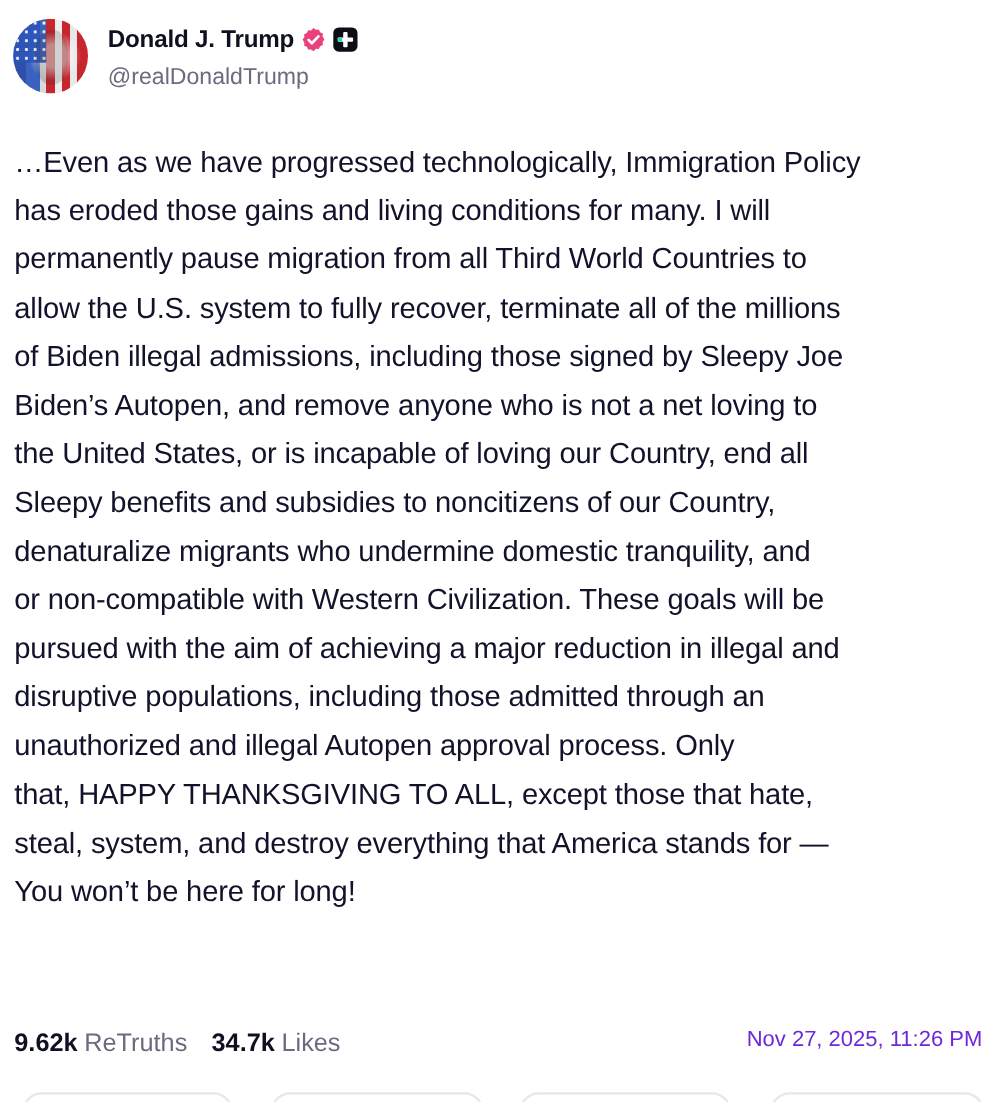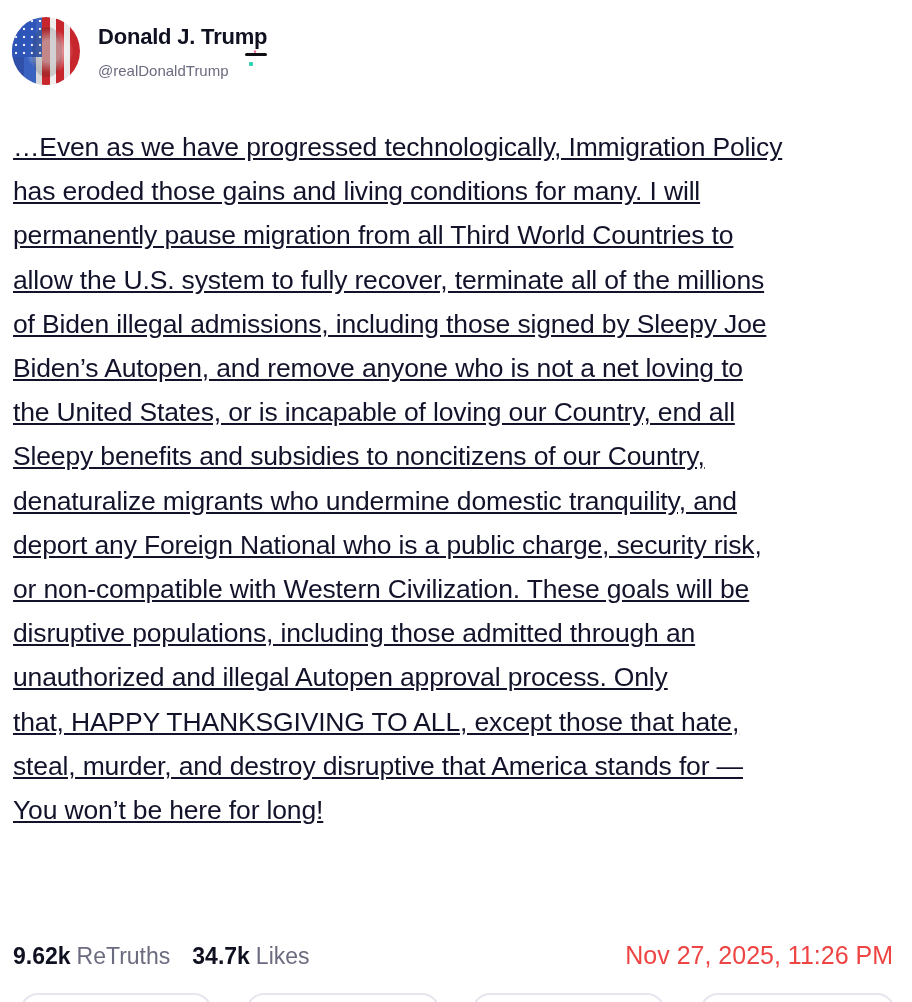--- a/index.html
+++ b/index.html
@@ -29,55 +29,55 @@
         #2e55b8;
       opacity: 0.9;
     }
     .avatar::after {
       content: ""; position: absolute; left: 20px; top: 10px; width: 30px; height: 50px;
       border-radius: 45%;
       background: rgba(40,40,40,0.18);
     }
 
     .ident { margin-left: 18px; display: flex; flex-direction: column; }
-    .name-row { display: flex; align-items: flex-end; height: 32px; flex-direction: column; }
+    .name-row { display: flex; align-items: center; height: 32px; }
     .name { font-weight: bold; font-size: 22px; color: #0f1020; letter-spacing: -0.2px; }
     .verified {
       width: 24px; height: 24px; margin-left: 6px; display: inline-block;
     }
     .plus-badge {
       width: 22px; height: 22px; margin-left: 6px; border-radius: 5px;
       background: #0d0d14; position: relative; display: inline-block;
     }
     .plus-badge::before {
       content: ""; position: absolute; left: 9px; top: 4px; width: 4px; height: 14px; background: #fff; border-radius: 1px;
     }
     .plus-badge::after {
       content: ""; position: absolute; left: 4px; top: 9px; width: 14px; height: 4px; background: #fff; border-radius: 1px;
     }
     .plus-dot {
       position: absolute; left: 4px; top: 9px; width: 4px; height: 4px; background: #2ed3b0; border-radius: 1px; z-index: 2;
     }
-    .handle { font-size: 15px; color: #6b6b80; margin-top: 6px; }
+    .handle { font-size: 21px; color: #6b6b80; margin-top: 6px; }
 
     .body-text {
       position: absolute; left: 13px; top: 125px; width: 890px;
       font-size: 26.5px; line-height: 44.2px; color: #12132a;
       letter-spacing: -0.15px;
     }
-    .body-text .line { display: block; white-space: nowrap; text-decoration: underline; }
+    .body-text .line { display: block; white-space: nowrap; }
 
     .meta {
       position: absolute; left: 13px; top: 934px; width: 880px; height: 36px;
-      display: flex; align-items: flex-end; font-size: 23px;
+      display: flex; align-items: flex-start; font-size: 23px;
     }
     .stat-num { font-weight: bold; color: #0f1020; }
     .stat-label { color: #6b6b80; margin-left: 6px; }
     .stat { margin-right: 22px; }
-    .timestamp { margin-left: auto; color: #ef4444; font-size: 25px; }
+    .timestamp { margin-left: auto; color: #6d28d9; font-size: 20px; }
 
     .actions { position: absolute; top: 993px; left: 0; width: 912px; height: 40px; }
     .action-btn {
       position: absolute; top: 0; height: 40px; border: 2px solid #e6e6ee;
       border-radius: 18px; background: #fff;
     }
   </style>
 </head>
 <body>
 
@@ -103,26 +103,26 @@
   <div class="body-text">
     <span class="line">…Even as we have progressed technologically, Immigration Policy</span>
     <span class="line">has eroded those gains and living conditions for many. I will</span>
     <span class="line">permanently pause migration from all Third World Countries to</span>
     <span class="line">allow the U.S. system to fully recover, terminate all of the millions</span>
     <span class="line">of Biden illegal admissions, including those signed by Sleepy Joe</span>
     <span class="line">Biden’s Autopen, and remove anyone who is not a net loving to</span>
     <span class="line">the United States, or is incapable of loving our Country, end all</span>
     <span class="line">Sleepy benefits and subsidies to noncitizens of our Country,</span>
     <span class="line">denaturalize migrants who undermine domestic tranquility, and</span>
-    <span class="line">deport any Foreign National who is a public charge, security risk,</span>
     <span class="line">or non-compatible with Western Civilization. These goals will be</span>
+    <span class="line">pursued with the aim of achieving a major reduction in illegal and</span>
     <span class="line">disruptive populations, including those admitted through an</span>
     <span class="line">unauthorized and illegal Autopen approval process. Only</span>
     <span class="line">that, HAPPY THANKSGIVING TO ALL, except those that hate,</span>
-    <span class="line">steal, murder, and destroy disruptive that America stands for —</span>
+    <span class="line">steal, system, and destroy everything that America stands for —</span>
     <span class="line">You won’t be here for long!</span>
   </div>
 
   <div class="meta">
     <span class="stat">
       <span class="stat-num">9.62k</span><span class="stat-label">ReTruths</span>
     </span>
     <span class="stat">
       <span class="stat-num">34.7k</span><span class="stat-label">Likes</span>
     </span>

